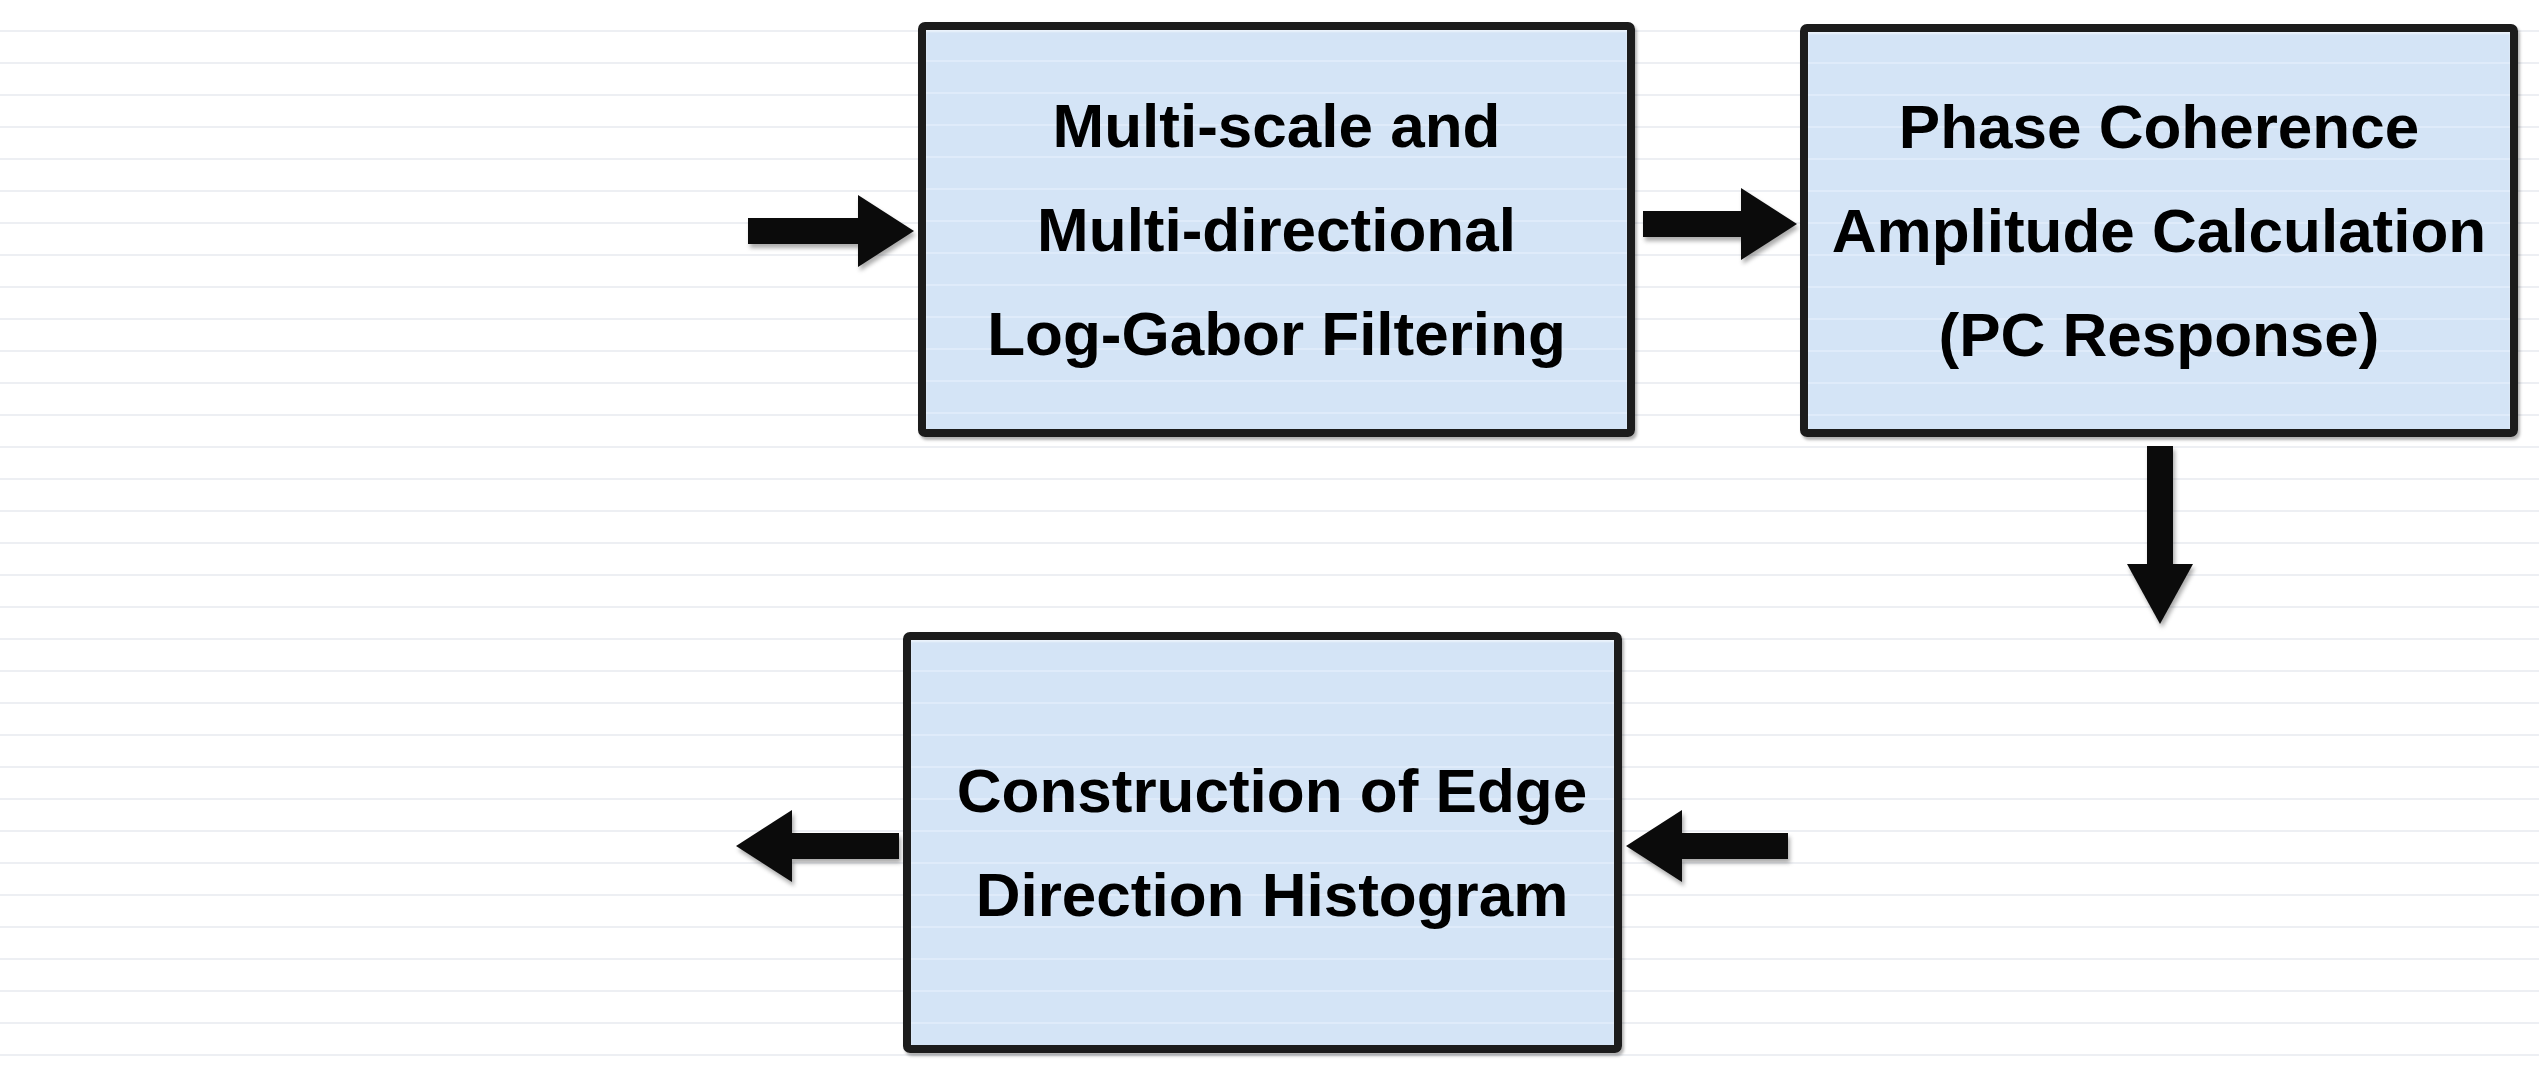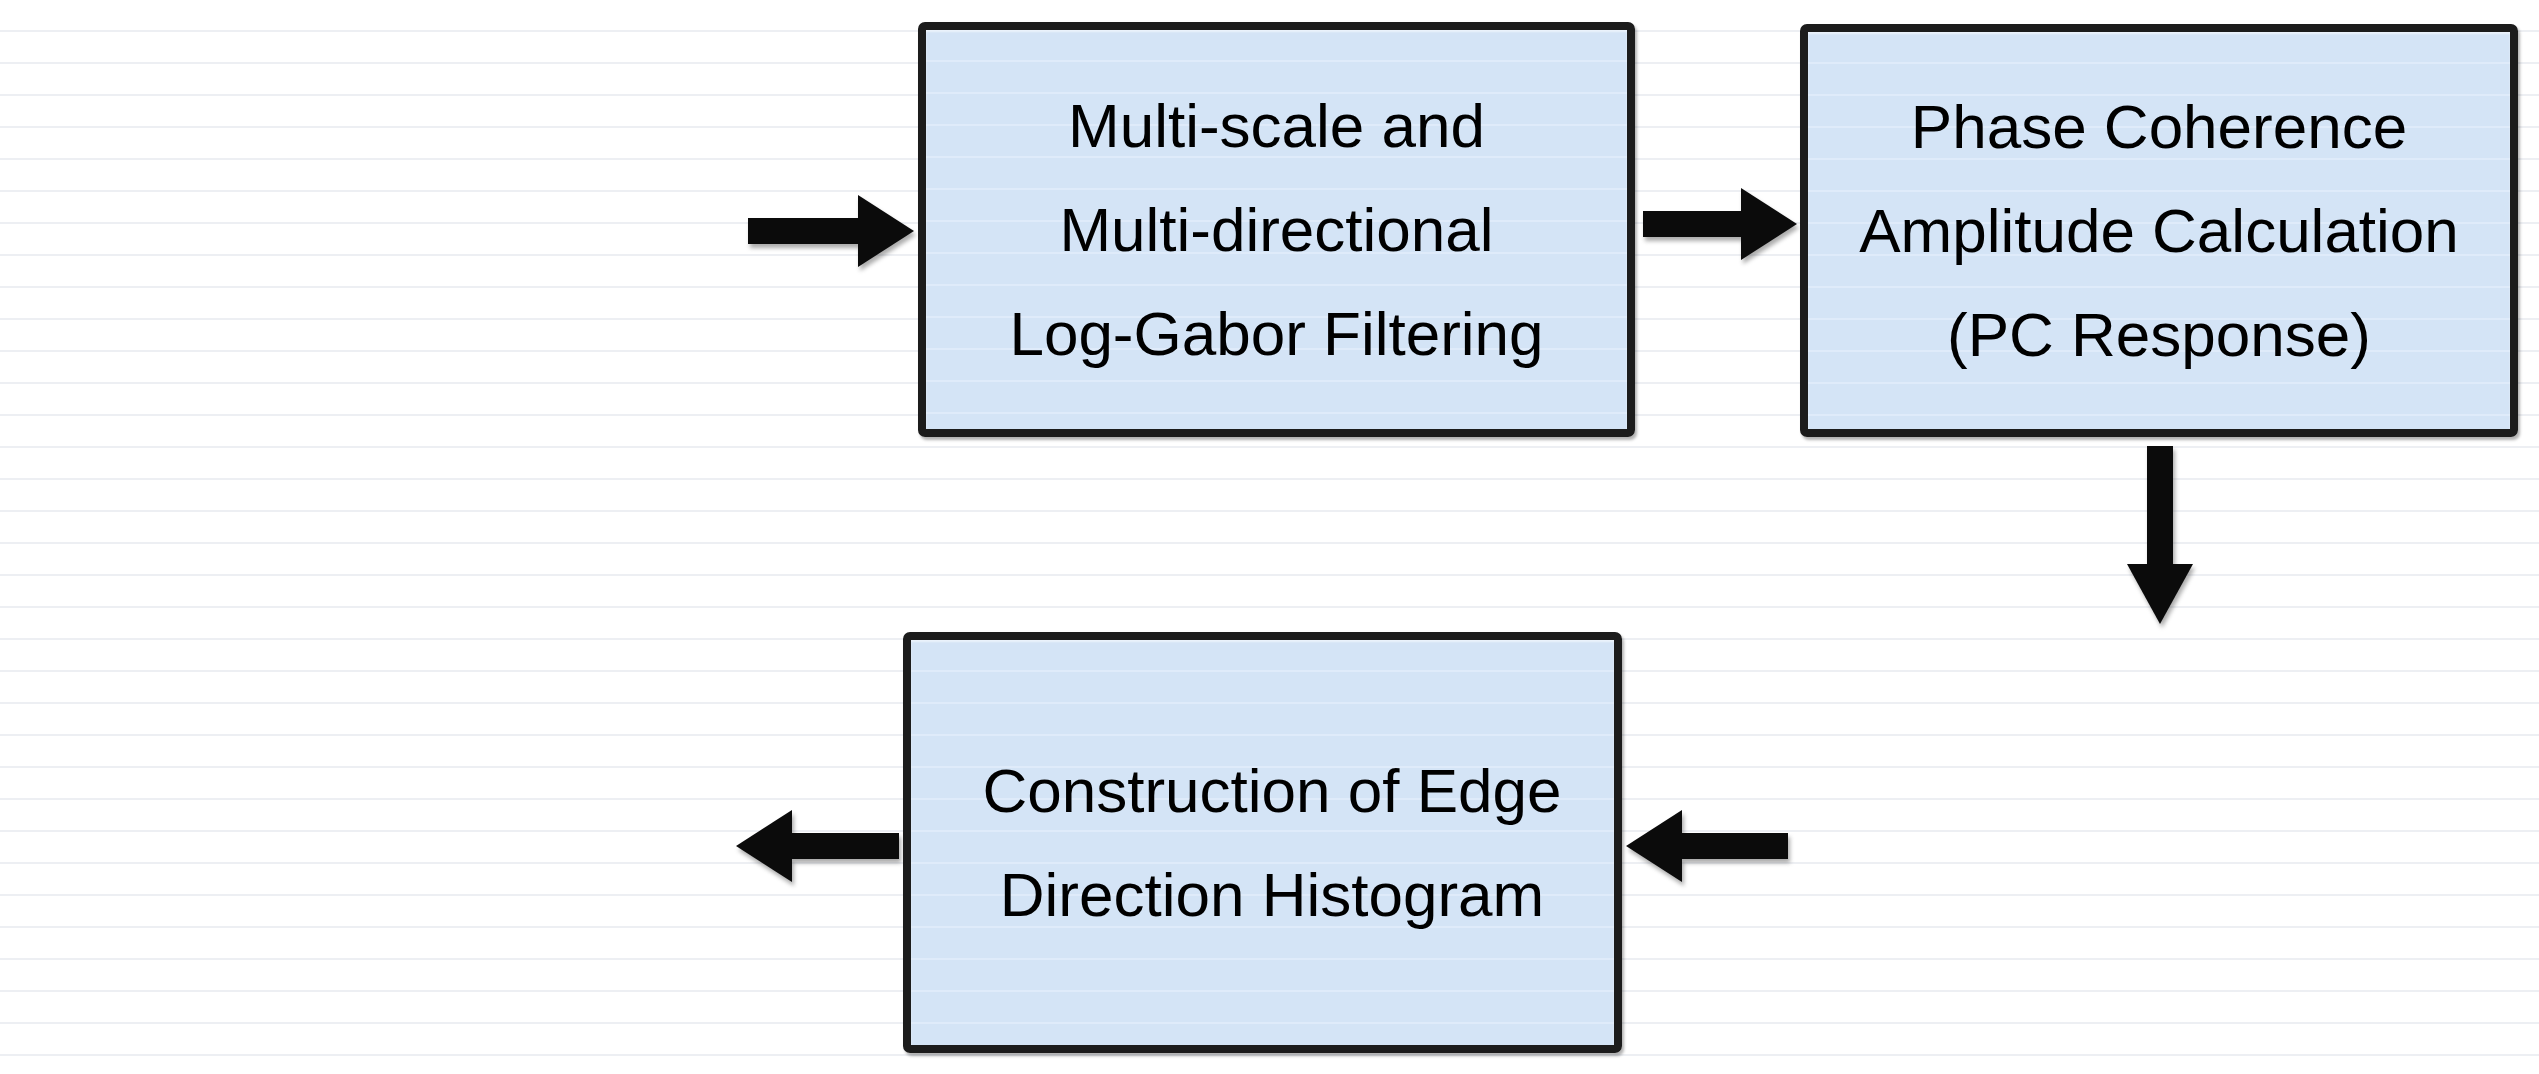--- a/index.html
+++ b/index.html
@@ -31,20 +31,21 @@
     );
     box-shadow: 2px 3px 3px rgba(0,0,0,0.30), inset 0 2px 2px rgba(255,255,255,0.55);
     display: flex;
     align-items: center;
     justify-content: center;
     text-align: center;
     color: #000000;
     font-size: 62px;
     line-height: 104px;
     white-space: pre-line;
+    font-weight: bold;
   }
   .node .node-label { display: block; width: 100%; }
   
   .n1 { left: 13px;   top: 26px;  width: 727px; height: 411px; }
   .n2 { left: 918px;  top: 22px;  width: 717px; height: 415px; }
   .n3 { left: 1800px; top: 24px;  width: 718px; height: 413px; }
   .n6 { left: 1790px; top: 627px; width: 728px; height: 435px; }
   .n5 { left: 903px;  top: 632px; width: 719px; height: 421px; padding-left: 19px; }
   .n4 { left: 8px;    top: 629px; width: 722px; height: 439px; }
 

